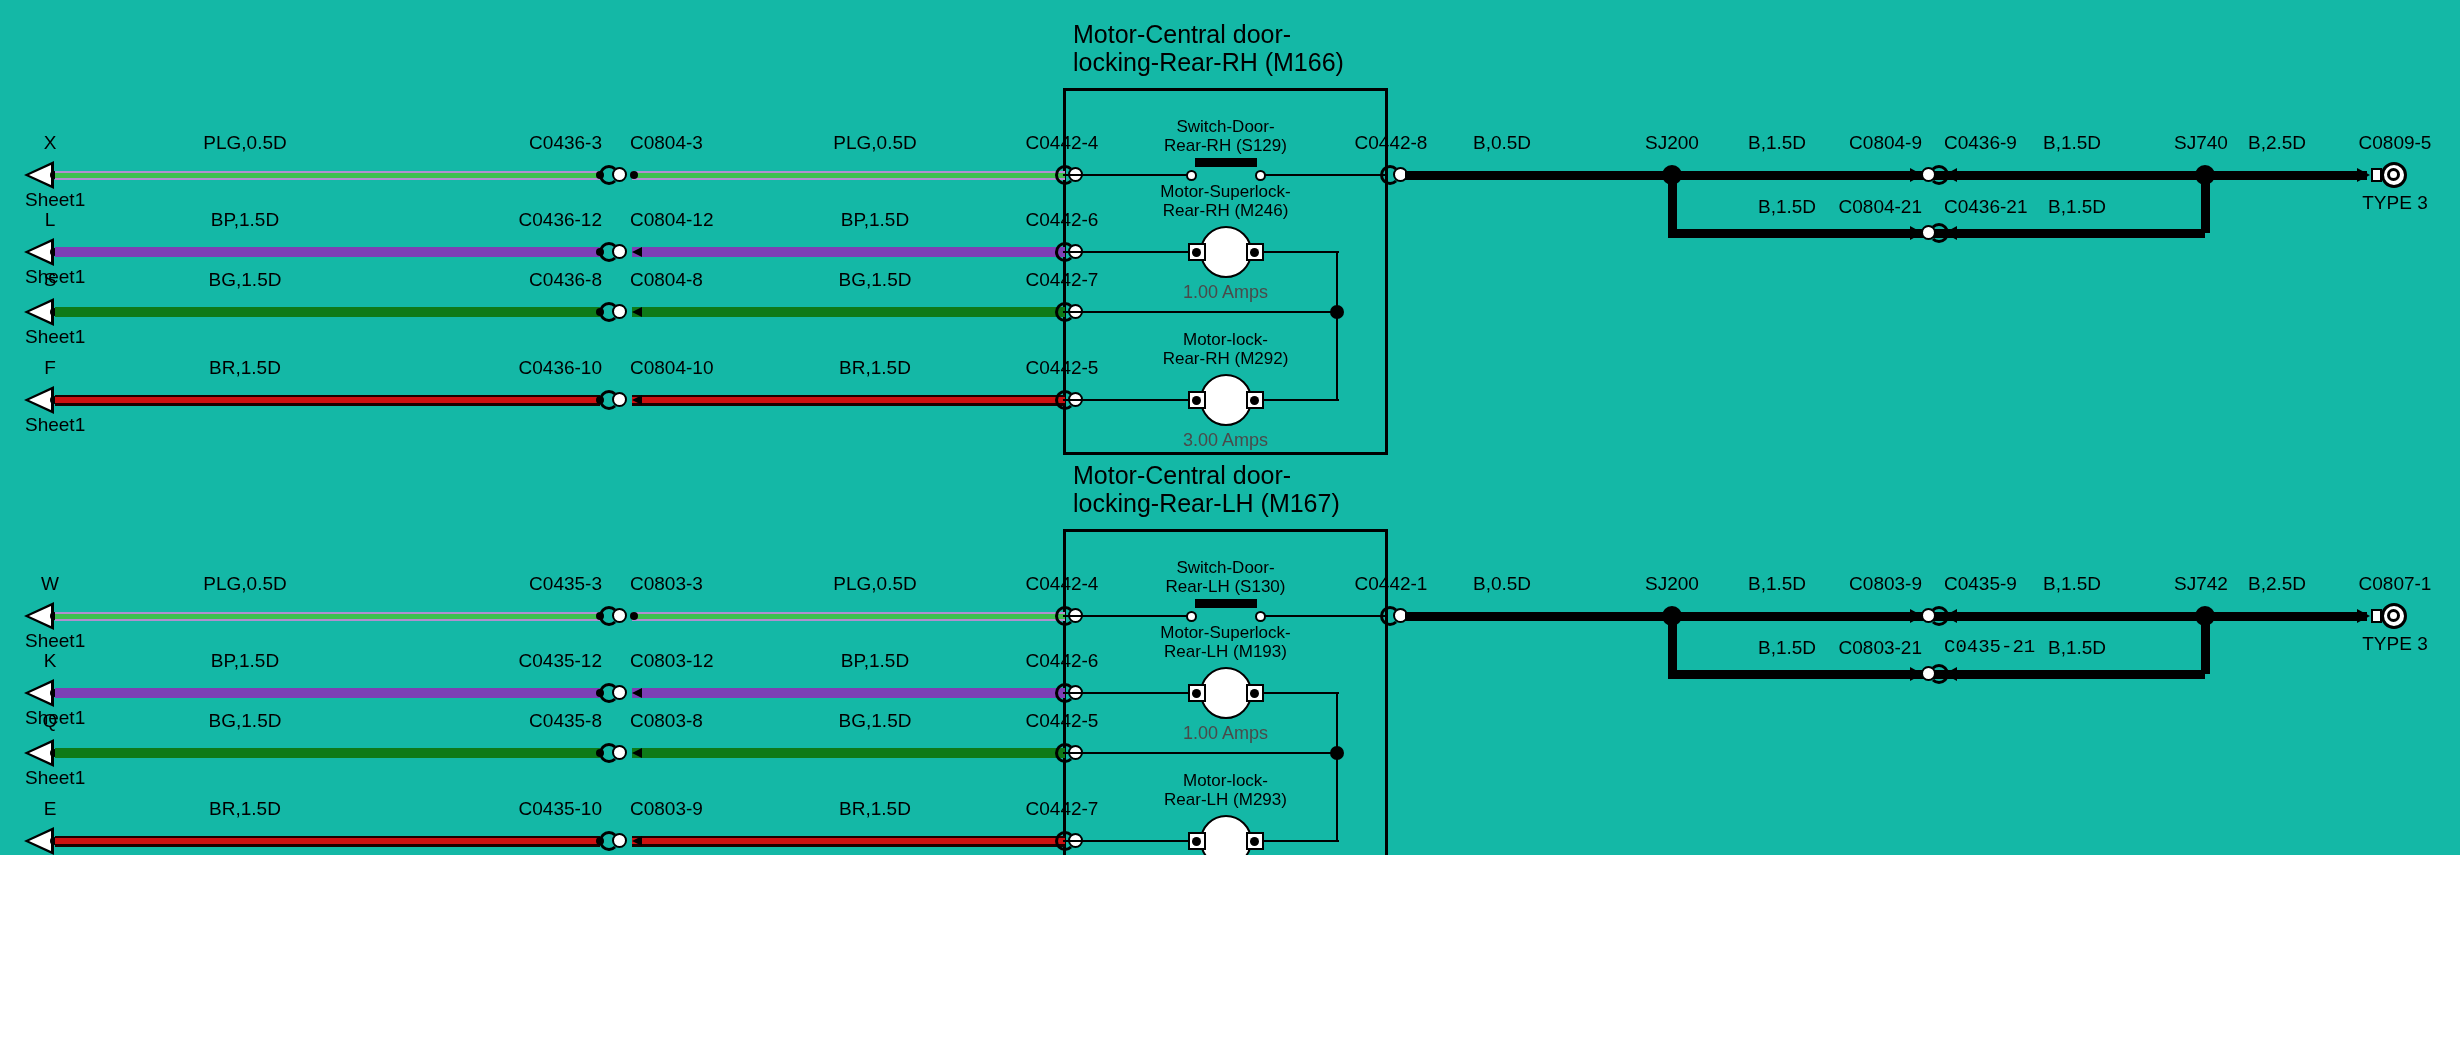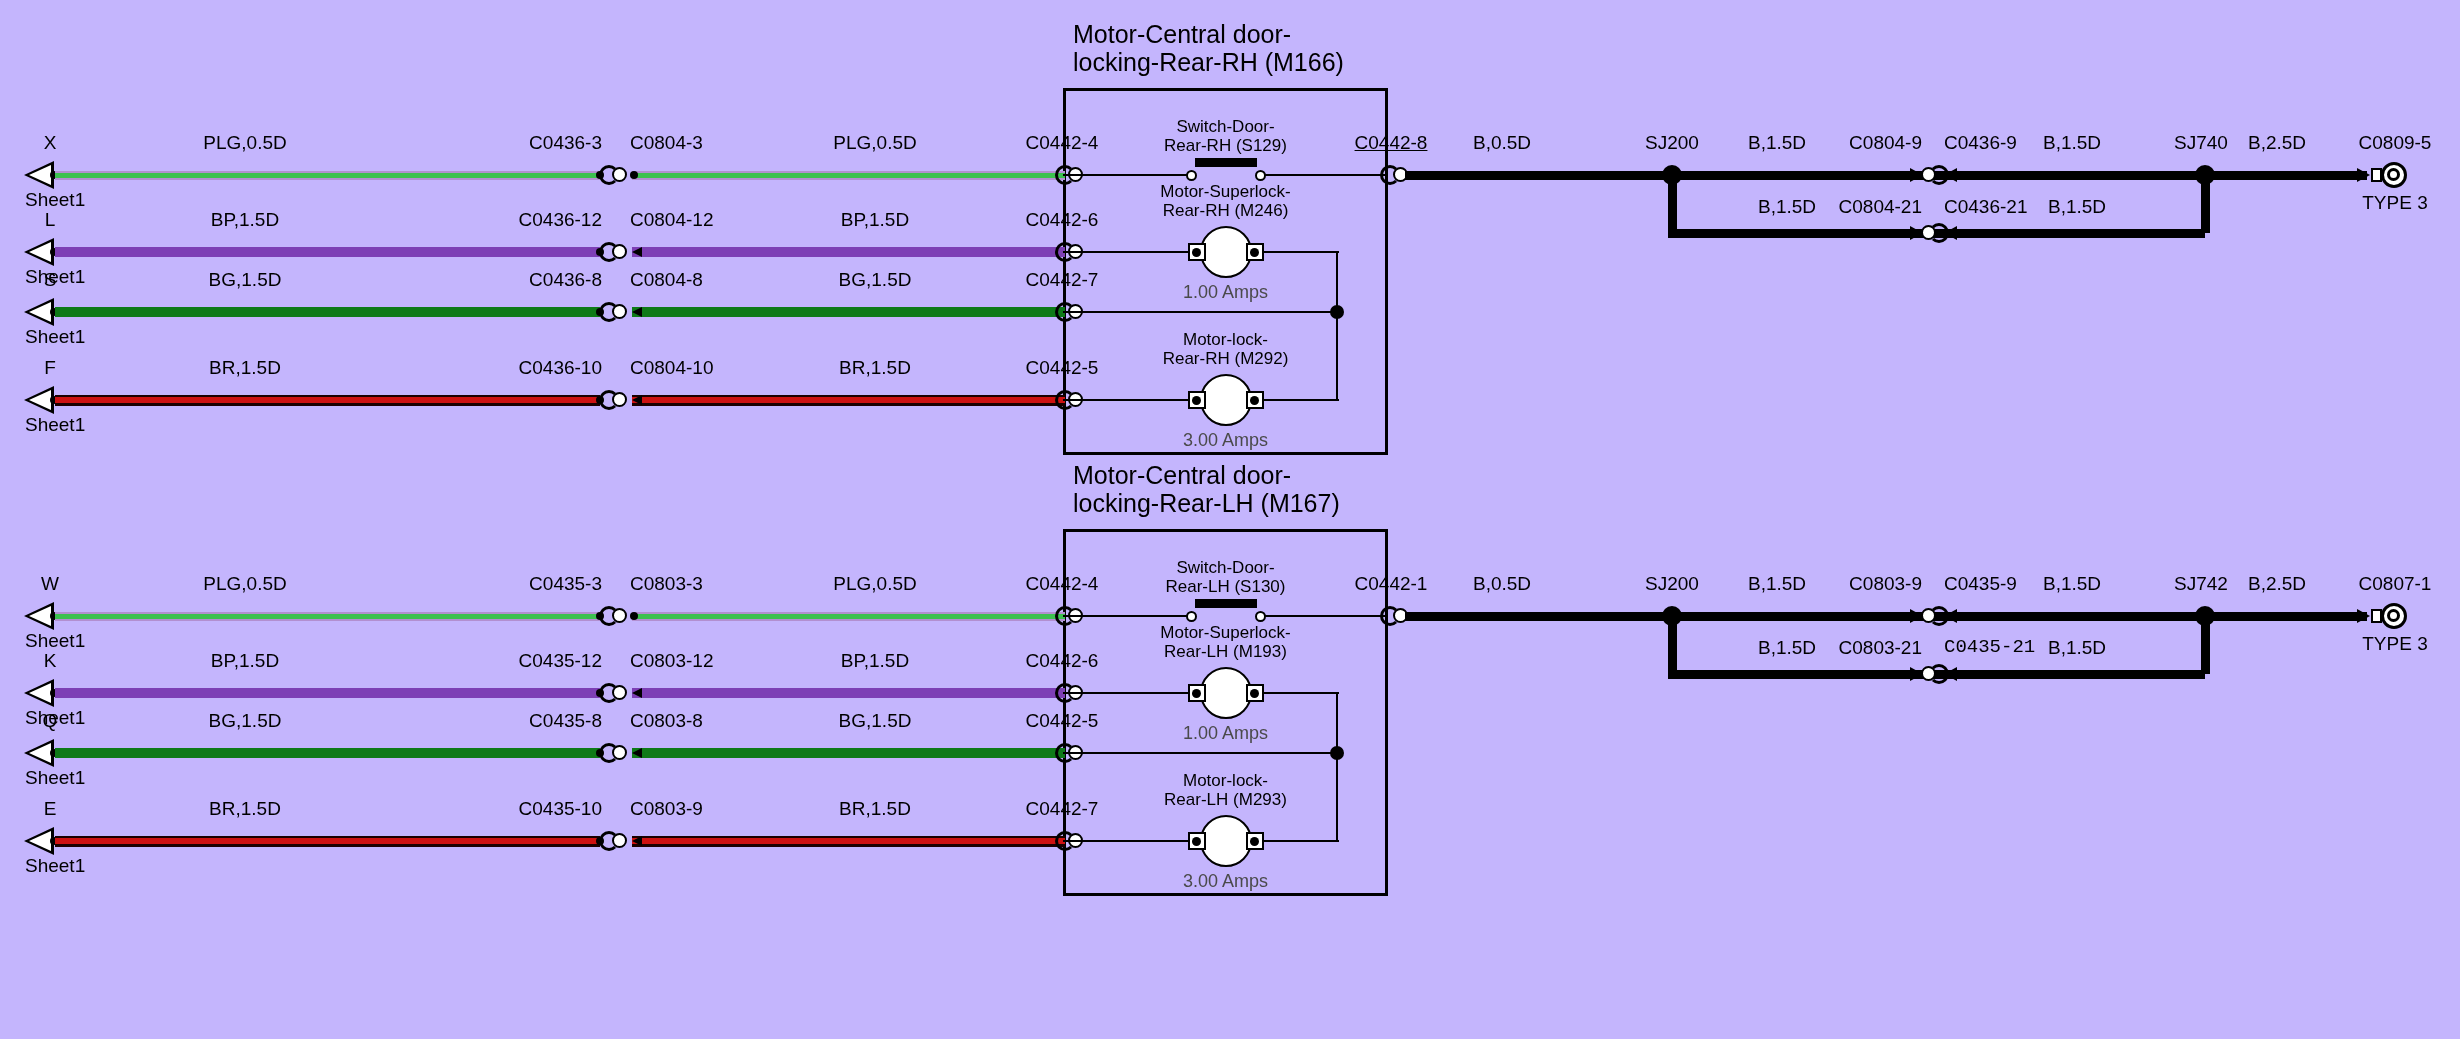--- a/index.html
+++ b/index.html
@@ -1,18 +1,18 @@
 <!DOCTYPE html>
 <html><head>
 <meta charset="utf-8">
 <title>Wiring Diagram</title>
 <style>
   html,body{margin:0;padding:0;background:#ffffff;}
   body{font-family:"Liberation Sans",sans-serif;}
-  #sheet{position:relative;width:2460px;height:1039px;background:#c4b5fd;overflow:hidden;}
+  #sheet{position:relative;width:2460px;height:855px;background:#14b8a6;overflow:hidden;}
   .lbl{position:absolute;font-family:"Liberation Sans",sans-serif;font-size:19px;color:#000;white-space:nowrap;line-height:1.05;}
   .lbl.c{transform:translateX(-50%);}
   .title{position:absolute;font-size:25px;color:#000;line-height:1.12;white-space:pre-line;}
   .amps{position:absolute;font-size:18px;color:#4a4a4a;transform:translateX(-50%);white-space:nowrap;}
   .sheetref{position:absolute;font-size:19px;color:#000;white-space:nowrap;}
 
   
   .bwire{position:absolute;background:#000;}
 
   
@@ -191,21 +191,21 @@
     <div style="position: absolute; white-space: pre-line; text-align: center; line-height: 1.12; font-size: 17px; color: rgb(0, 0, 0); left: 1225.5px; top: 330px; transform: translateX(-50%);">Motor-lock-
 Rear-RH (M292)</div>
     <div class="amps" style="left: 1225.5px; top: 430px;">3.00 Amps</div>
     <div class="bwire" style="left: 1063px; top: 310.75px; width: 274px; height: 2.5px;"></div>
     <div class="bwire" style="left: 1335.75px; top: 252px; width: 2.5px; height: 148px;"></div>
     <div class="jdot" style="left: 1330px; top: 305px; width: 14px; height: 14px;"></div>
     <div style="left: 1379px; top: 161px; width: 36px; height: 28px; position: absolute;">
       <div class="socket left" style="left: 1px; top: 4px;"></div>
       <div class="pin" style="left: 14px; top: 6px;"></div>
     </div>
-    <div class="lbl c" style="left: 1391px; top: 133px; text-decoration: underline;">C0442-8</div>
+    <div class="lbl c" style="left: 1391px; top: 133px;">C0442-8</div>
     <div class="lbl c" style="left: 1502px; top: 133px;">B,0.5D</div>
     <div class="bwire" style="left: 1405px; top: 170.5px; width: 800px; height: 9px;"></div>
     <div class="lbl c" style="left: 1672px; top: 133px;">SJ200</div>
     <div class="jdot" style="left: 1662px; top: 165px; width: 20px; height: 20px;"></div>
     <div class="bwire" style="left: 1667.5px; top: 175px; width: 9px; height: 58px;"></div>
     <div class="bwire" style="left: 1668px; top: 228.5px; width: 537px; height: 9px;"></div>
     <div class="bwire" style="left: 2200.5px; top: 175px; width: 9px; height: 58px;"></div>
     <div class="lbl c" style="left: 1777px; top: 133px;">B,1.5D</div>
     <div class="lbl" style="left: 1922px; top: 133px; transform: translateX(-100%);">C0804-9</div>
     <div class="lbl" style="left: 1944px; top: 133px;">C0436-9</div>

